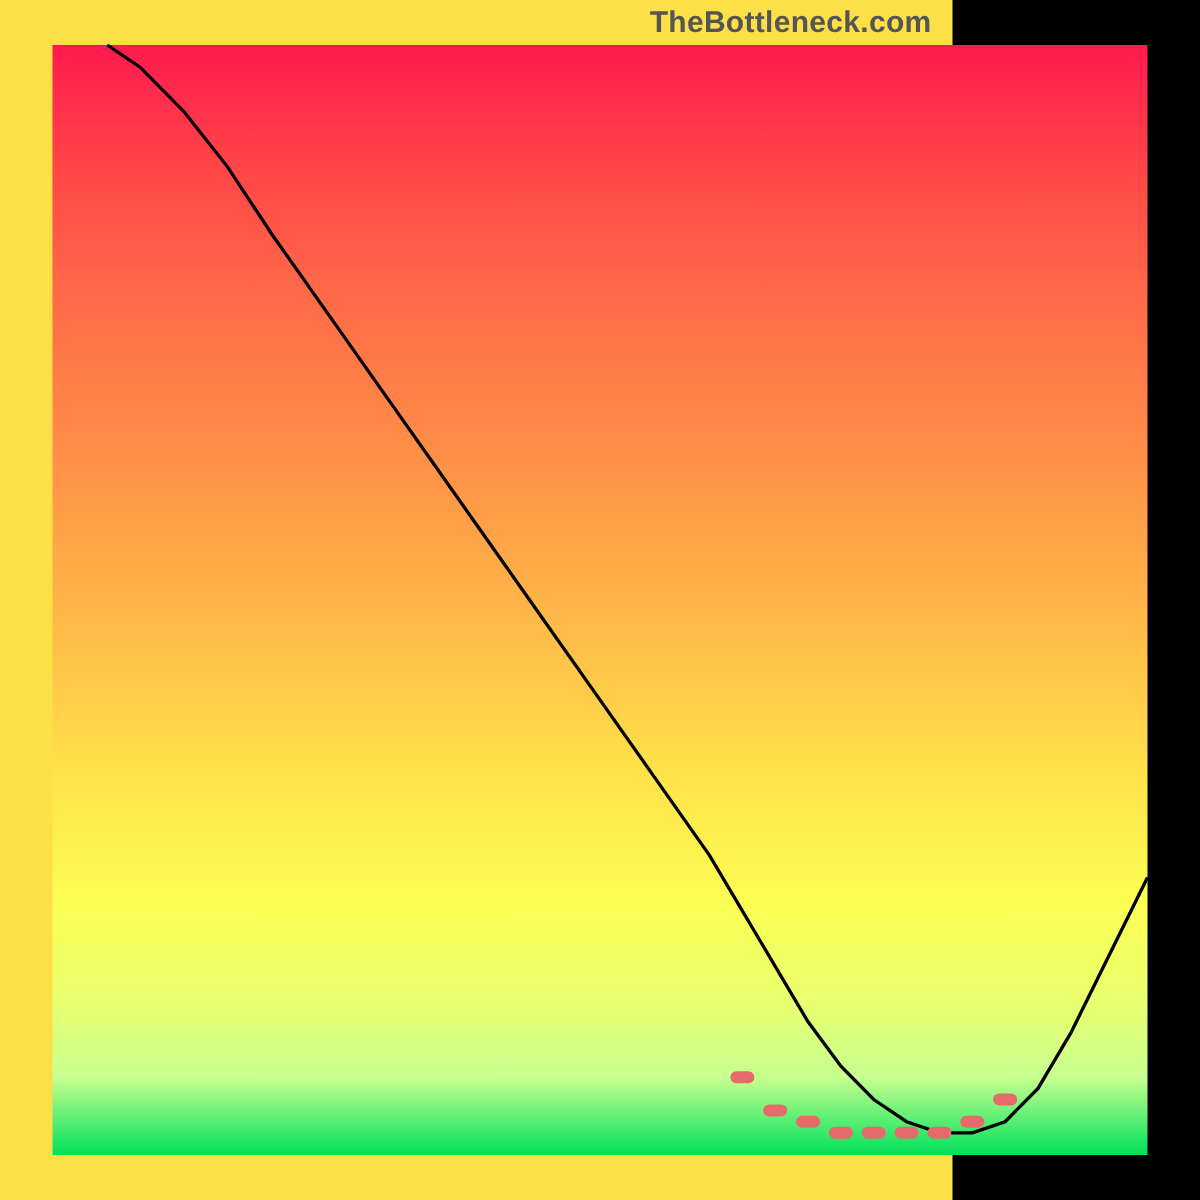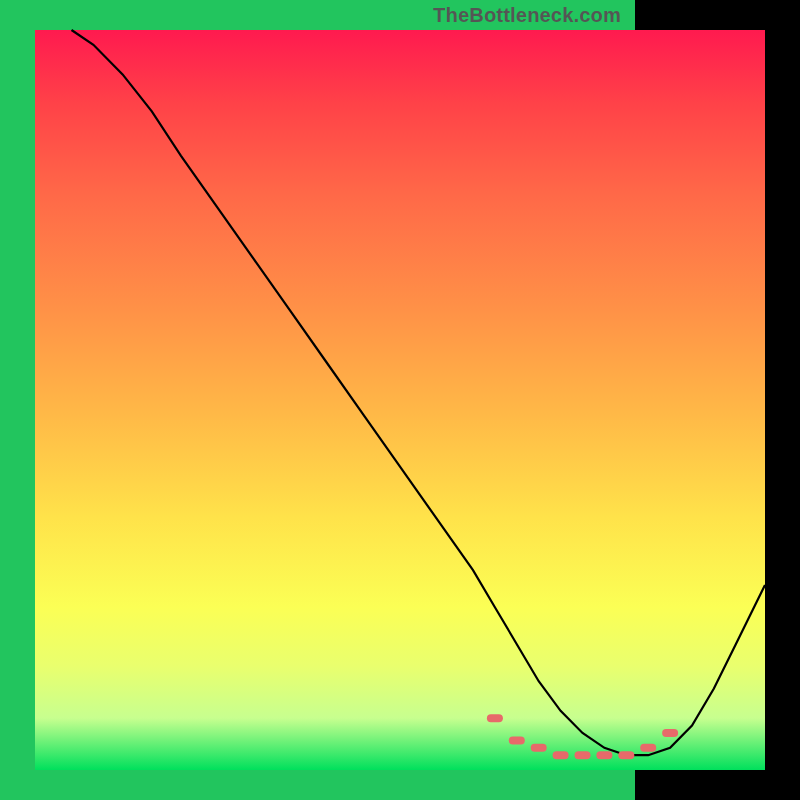--- a/index.html
+++ b/index.html
@@ -8,21 +8,21 @@
     background: #000;
     width: 800px;
     height: 800px;
     overflow: hidden;
     font-family: Arial, Helvetica, sans-serif;
   }
   .stage {
     position: relative;
     width: 635px;
     height: 800px;
-    background: #22c55e;
+    background: #fde047;
   }
   .watermark {
     position: absolute;
     top: 4px;
     right: 14px;
     color: #555;
     font-size: 20px;
     font-weight: 600;
     letter-spacing: 0.2px;
     z-index: 10;

